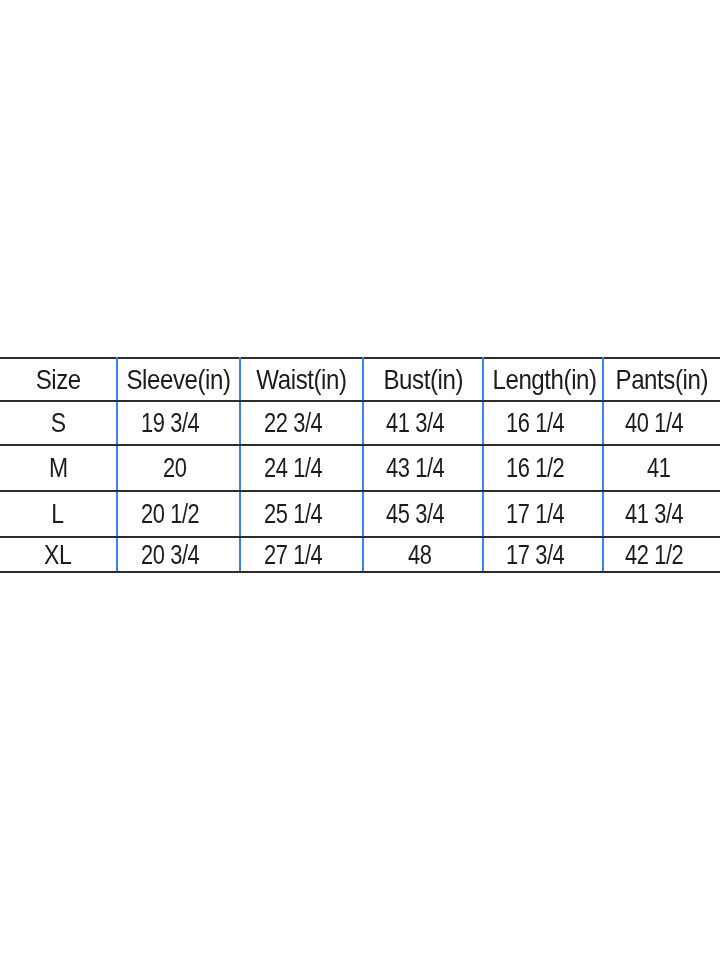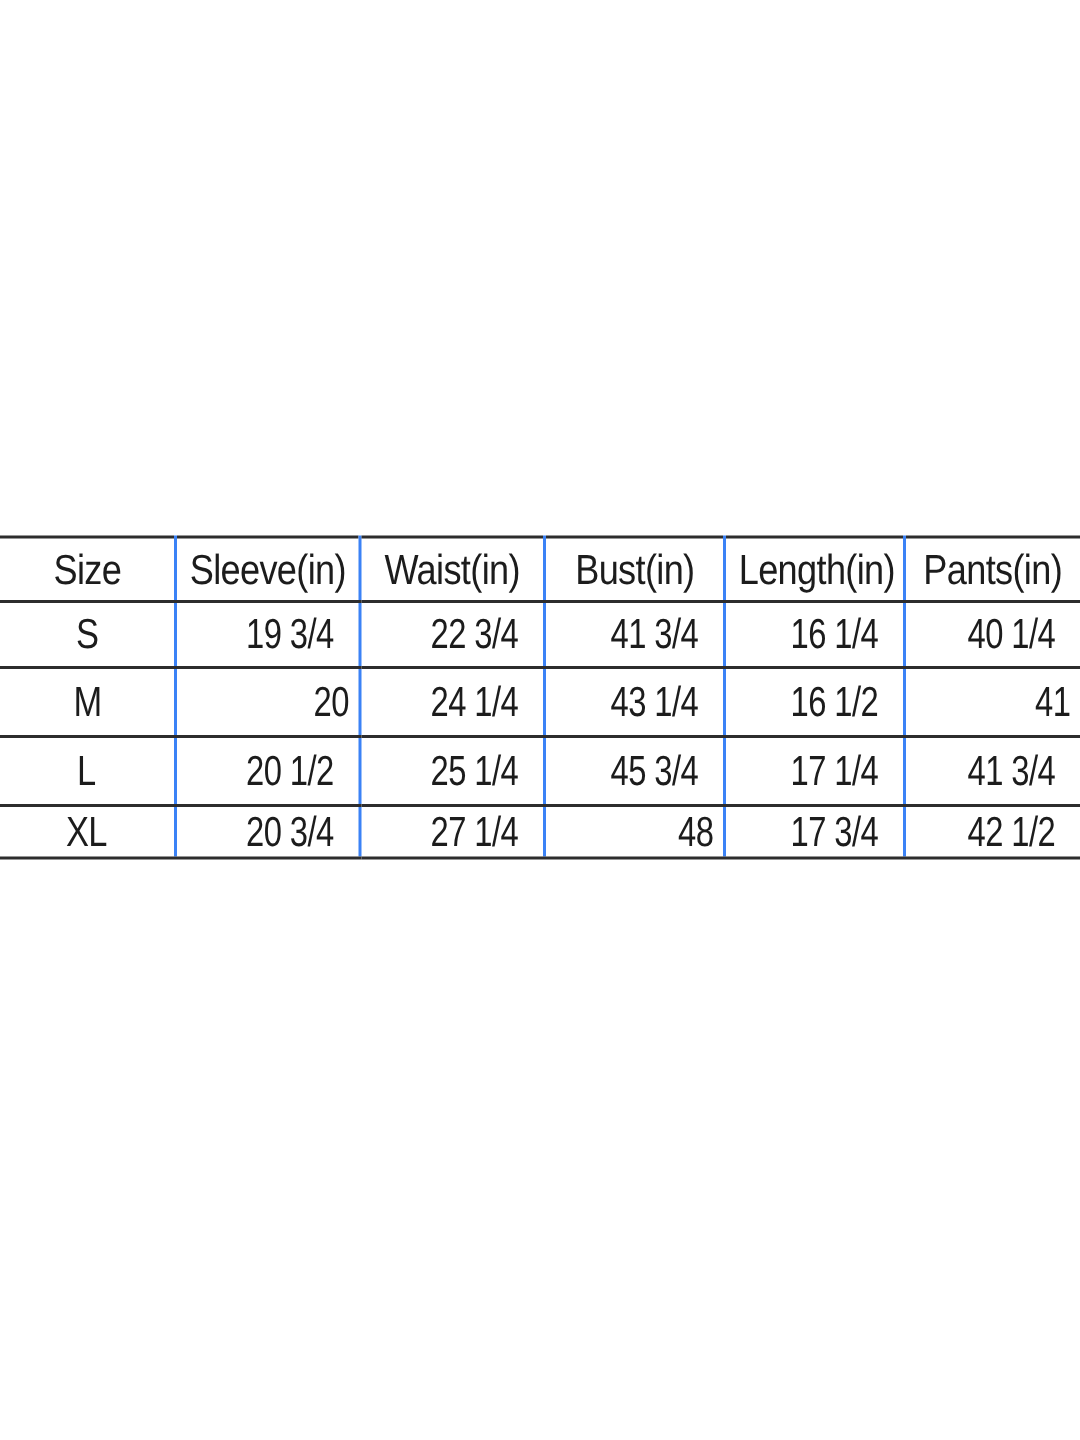--- a/index.html
+++ b/index.html
@@ -55,21 +55,21 @@
     text-align: center;
   }
   th .t {
     display: inline-block;
     transform: scaleX(0.86);
     transform-origin: 50% 50%;
     letter-spacing: -0.5px;
   }
   td {
     font-size: 28px;
-    text-align: right;
+    text-align: center;
     padding-left: 27px;
   }
   td .t {
     display: inline-block;
     transform: scaleX(0.78);
     transform-origin: 0 50%;
     letter-spacing: -0.5px;
   }
   td.size-col {
     text-align: center;

